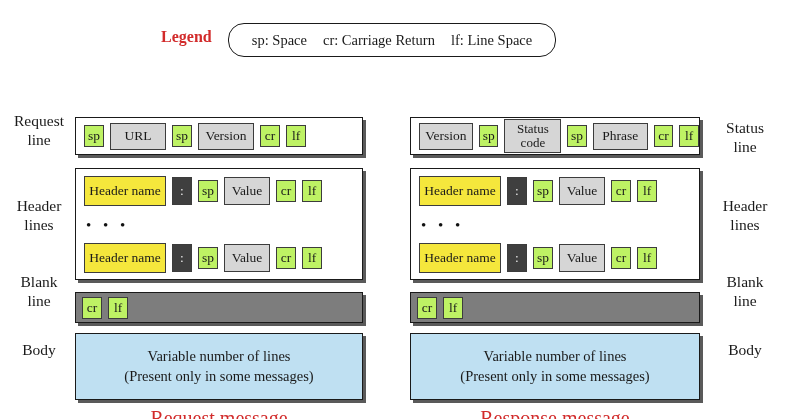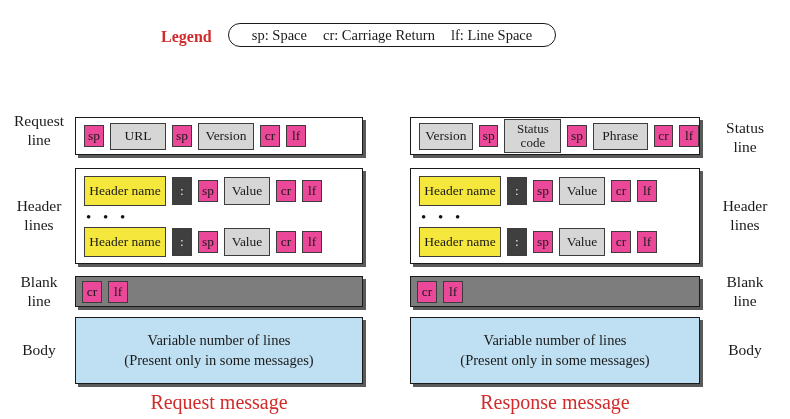--- a/index.html
+++ b/index.html
@@ -1,51 +1,51 @@
 <!DOCTYPE html>
 <html><head>
 <meta charset="utf-8">
 <style>
   html,body { margin:0; padding:0; background:#ffffff; }
   body { width:790px; height:419px; font-family:"Liberation Serif","DejaVu Serif",serif; color:#1a1a1a; }
   .stage { position:relative; width:790px; height:419px; overflow:hidden; }
 
   
   .legend-title { position:absolute; left:161px; top:28px; font-size:16px; font-weight:bold; color:#d22b2b; }
-  .legend-pill { position:absolute; left:228px; top:23px; width:328px; height:24px; box-sizing:border-box;
+  .legend-pill { position:absolute; left:228px; top:23px; width:328px; height:34px; box-sizing:border-box;
                  border:1.6px solid #1a1a1a; border-radius:16px; background:#fff;
                  display:flex; align-items:center; justify-content:center; gap:16px; font-size:14.5px; }
 
   
   .side-label { position:absolute; font-size:15.5px; line-height:1.22; text-align:center; white-space:pre-line; }
   .gutter-left  { left:4px;  width:70px; }
   .gutter-right { left:708px; width:74px; }
 
   
   .panel { position:absolute; top:117px; }
   #panel-request  { left:75px;  width:288px; }
   #panel-response { left:410px; width:290px; }
 
   .frame { box-sizing:border-box; background:#ffffff; border:1.4px solid #1a1a1a; box-shadow:3px 3px 0 #5a5a5a; }
   .line-frame   { height:38px; display:flex; align-items:center; gap:6px; padding-left:8px; margin-bottom:13px; }
-  .header-frame { height:96px; display:flex; flex-direction:column; justify-content:space-between;
+  .header-frame { height:112px; display:flex; flex-direction:column; justify-content:space-between;
                   padding:7px 0 6px 8px; margin-bottom:12px; }
   .tok-row { display:flex; align-items:center; gap:6px; }
   .dots { height:10px; line-height:10px; font-size:15px; letter-spacing:4px; margin-left:2px; color:#111; }
 
   .blank-frame { height:31px; box-sizing:border-box; background:#7d7d7d; border:1.4px solid #1a1a1a;
                  box-shadow:3px 3px 0 #5a5a5a; display:flex; align-items:center; gap:6px; padding-left:6px;
                  margin-bottom:10px; }
   .body-frame  { height:67px; box-sizing:border-box; background:#bfe0f2; border:1.4px solid #1a1a1a;
                  box-shadow:3px 3px 0 #5a5a5a; display:flex; align-items:center; justify-content:center;
                  text-align:center; font-size:14.5px; line-height:1.35; white-space:pre-line; }
   .caption { margin-top:7px; text-align:center; font-size:20px; font-weight:normal; color:#d22b2b; }
 
   
-  .tok { box-sizing:border-box; border:1.2px solid #3c3c3c; background:#ec4899;
+  .tok { box-sizing:border-box; border:1.2px solid #3c3c3c; background:#bef264;
          display:flex; align-items:center; justify-content:center; font-size:13.5px; text-align:center; }
   .tok.field  { background:#d6d6d6; height:27px; width:55px; }
   .tok.wide   { width:56px; }
   .tok.twoline{ height:34px; width:58px; line-height:1.05; white-space:pre-line; font-size:13px; }
   .tok.ctl    { height:22px; width:20px; }
   .tok.hname  { background:#f5e73c; height:30px; width:82px; }
   .tok.colon  { background:#3f3f3f; color:#e9e9e9; height:28px; width:20px; }
   .tok.value  { background:#d6d6d6; height:28px; width:46px; }
 </style>
 </head>

